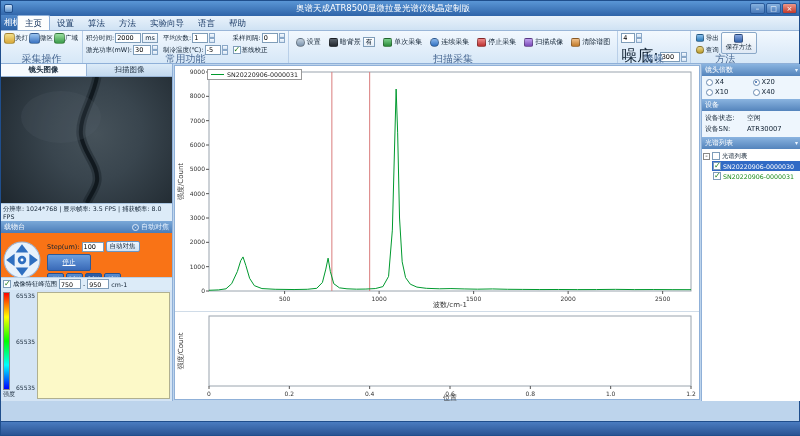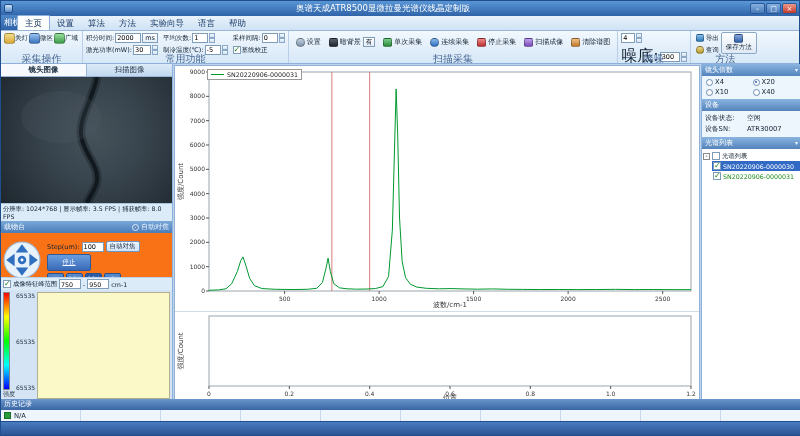--- a/index.html
+++ b/index.html
@@ -473,22 +473,15 @@
           <span>SN20220906-0000030</span>
         </div>
         <div class="tree-item green">
           <span class="cb checked"></span>
           <span>SN20220906-0000031</span>
         </div>
       </div>
     </div>
   </div>
 
-  <div id="history">
-    <div class="hist-hdr">历史记录</div>
-    <div class="hist-row">
-      <span class="hist-ic"></span>
-      <span>N/A</span>
-    </div>
-  </div>
 
   <div id="statusbar"></div>
 </div>
 
 </body></html>

